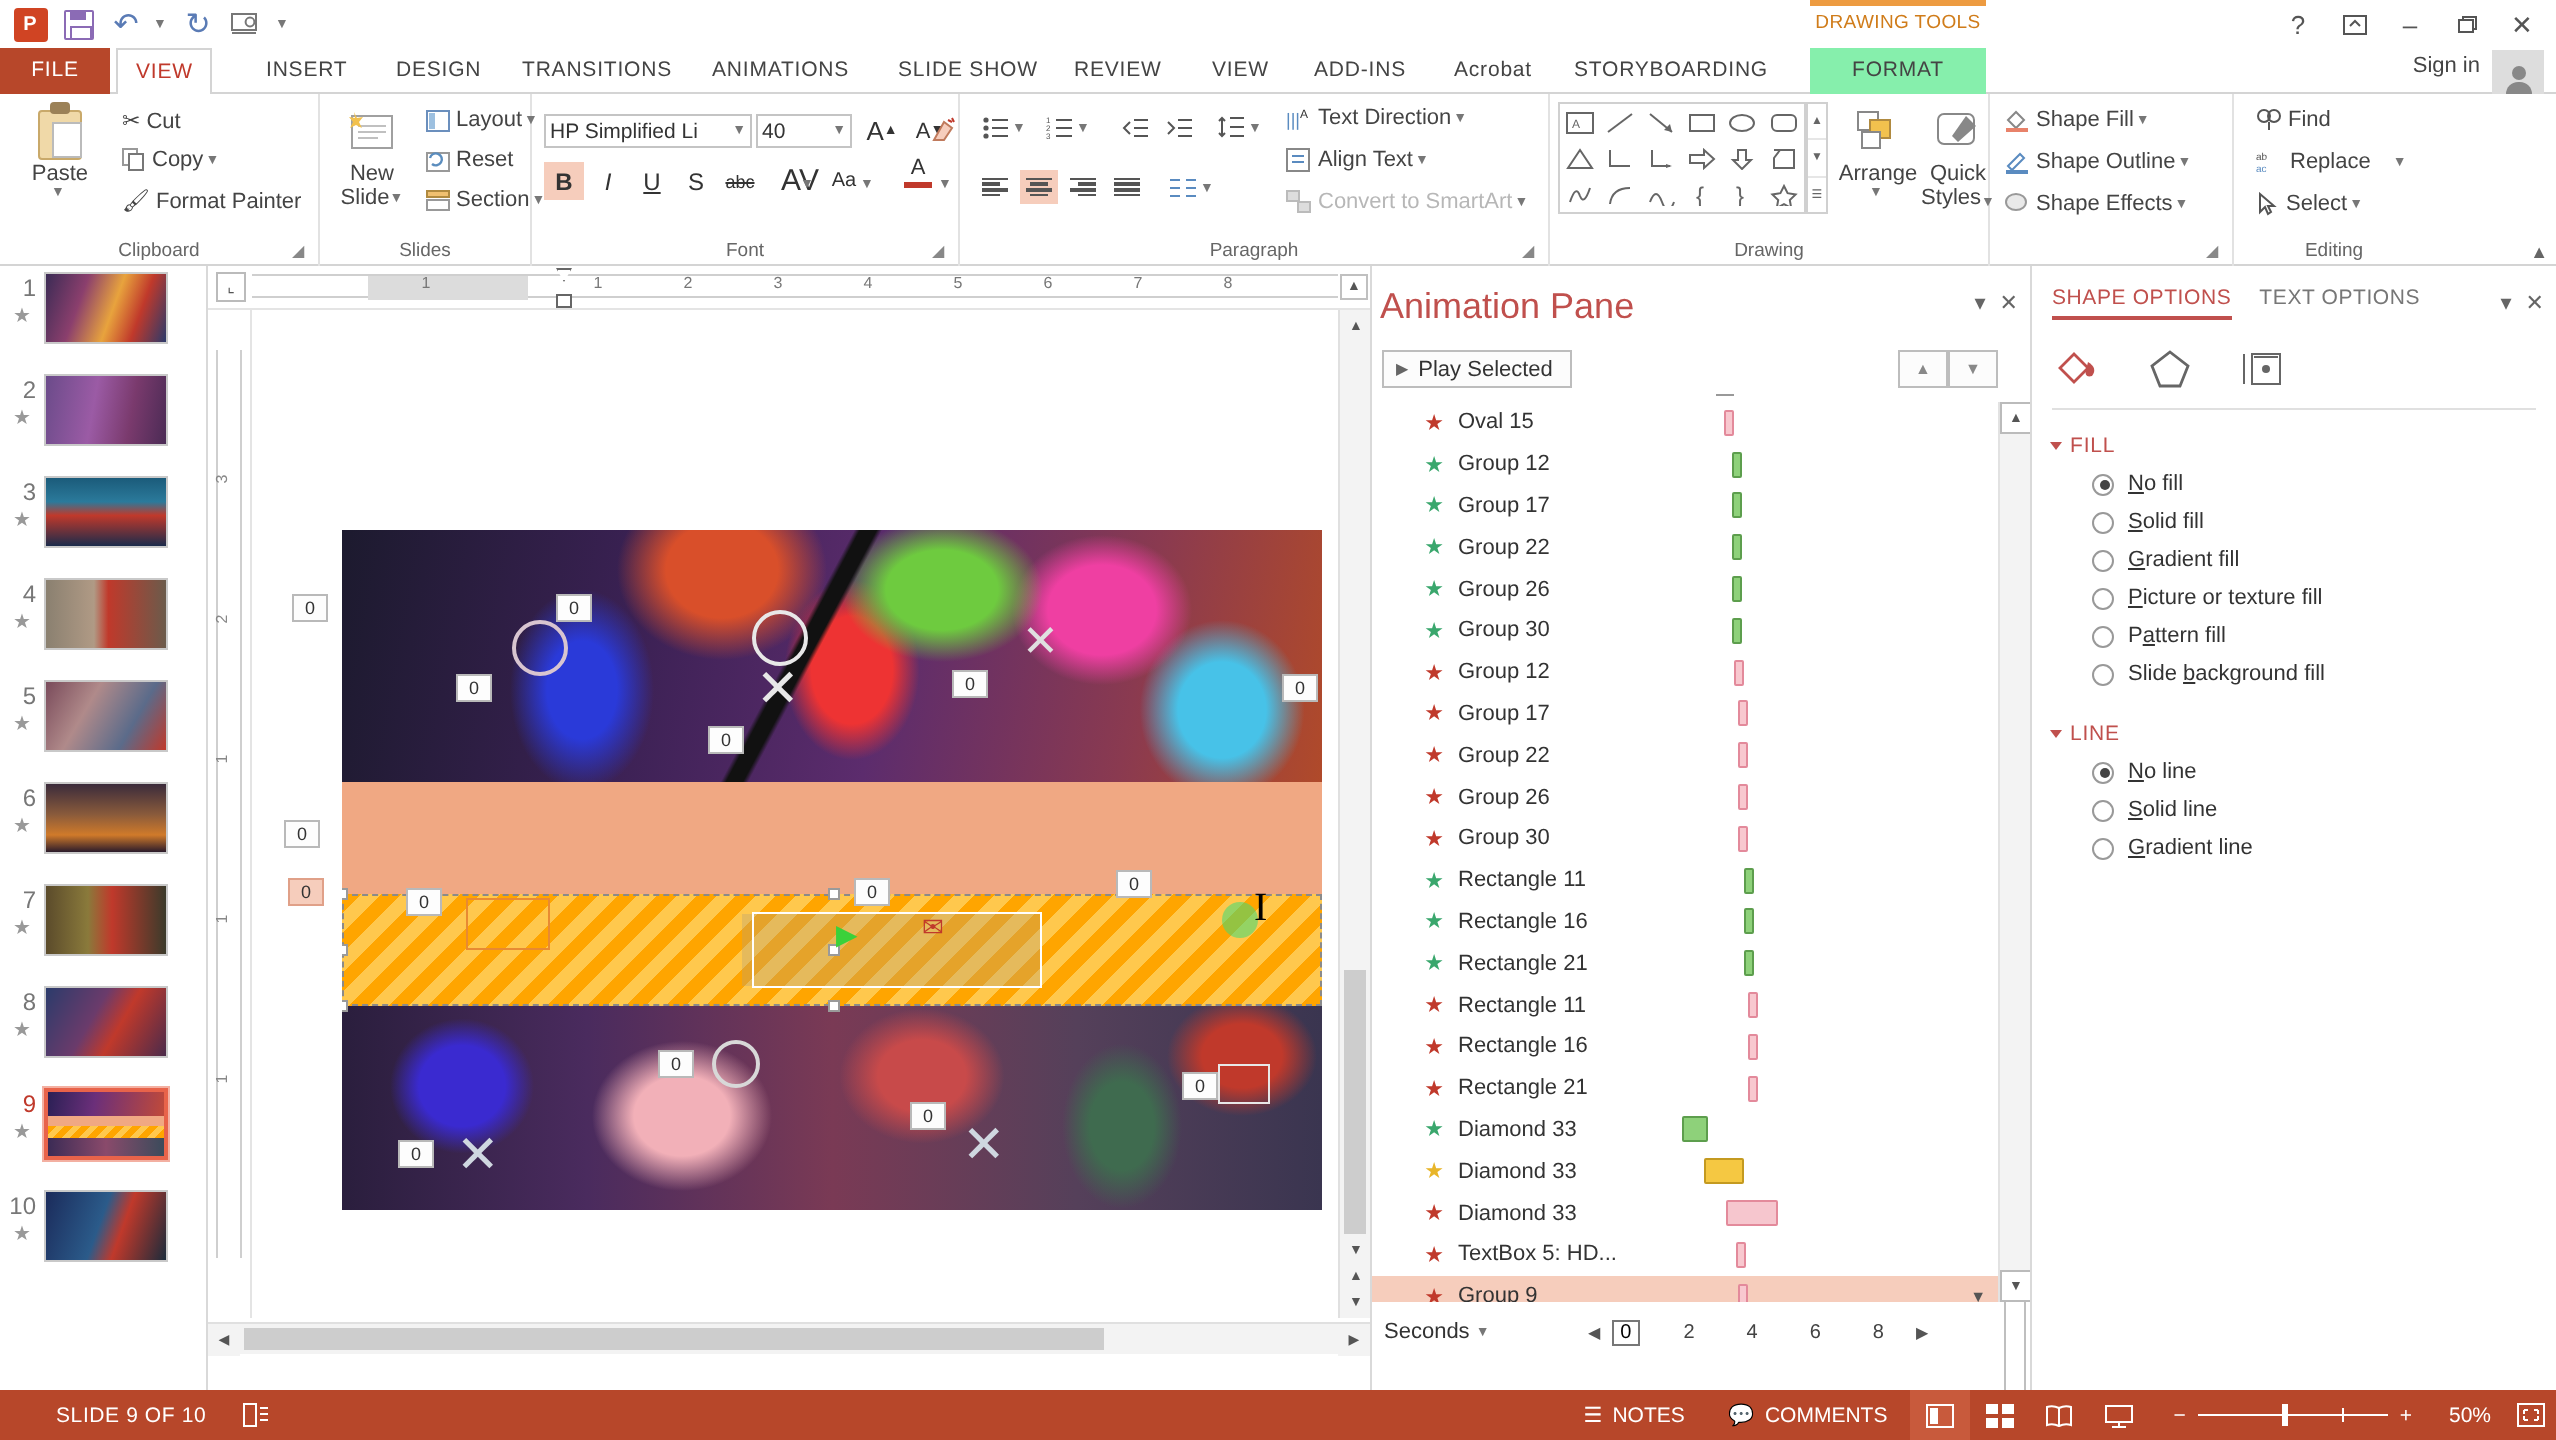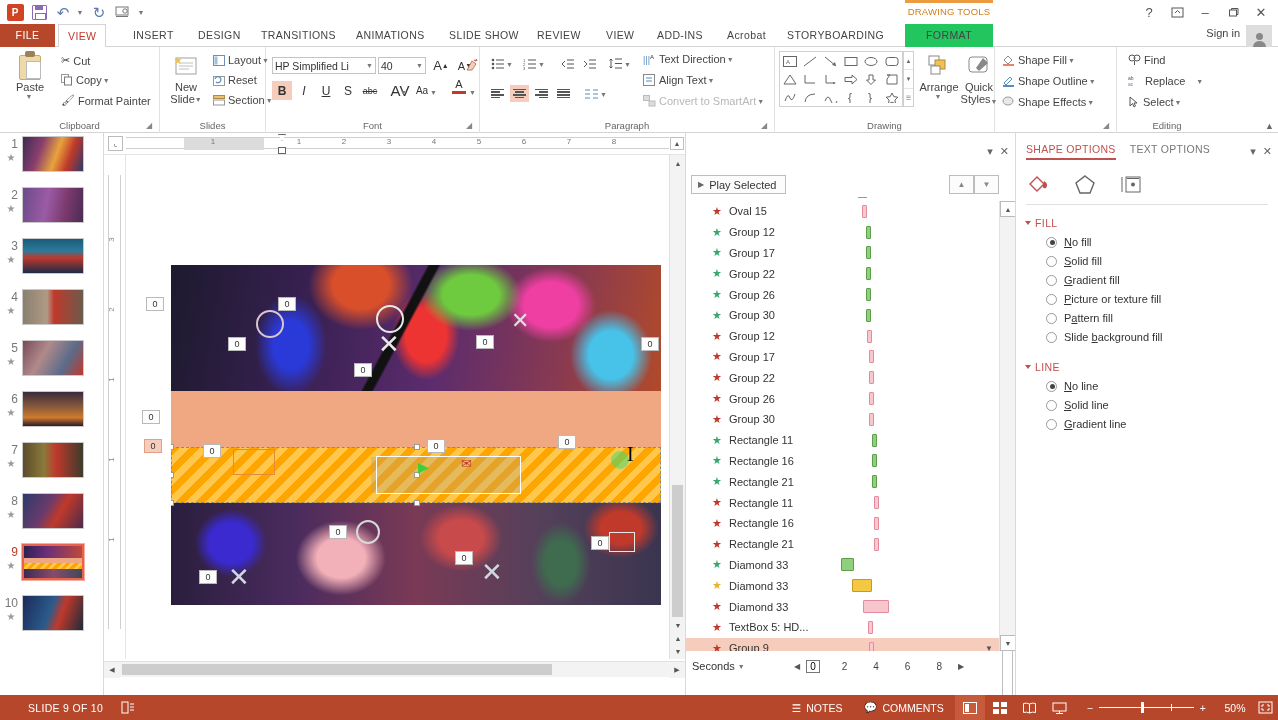--- a/index.html
+++ b/index.html
@@ -31,21 +31,21 @@
   .ctx-tab-group { position:absolute; left:905px; top:0; width:88px; text-align:center; }
   .ctx-bar { height:3px; background:#ed9b41; }
   .ctx-label { font-size:9.5px; color:#d07c1a; letter-spacing:.2px; padding-top:3px; }
 
   
   .tabs { height:23px; position:relative; background:#fff; border-bottom:1px solid #d4d4d4; }
   .tab { position:absolute; top:0; height:23px; line-height:23px; font-size:10.5px; color:#444;
          letter-spacing:.4px; padding:0 9px; cursor:pointer; }
   .tab.file { background:#b7472a; color:#fff; font-size:10.5px; left:0; width:55px; text-align:center; padding:0;}
   .tab.active { color:#c0392b; border:1px solid #d4d4d4; border-bottom:1px solid #fff; background:#fff; height:24px; }
-  .tab.ctx { color:#444; background:#22c55e; }
+  .tab.ctx { color:#444; background:#86efac; }
   .signin { position:absolute; right:38px; top:3px; font-size:11px; color:#444; cursor:pointer;}
   .avatar-ico { position:absolute; right:6px; top:1px; width:26px; height:22px; background:#ddd;
                 display:flex;align-items:center;justify-content:center; }
   .avatar-ico .head { width:7px;height:7px;border-radius:50%;background:#888; position:relative;}
   .avatar-ico .head:after{content:"";position:absolute;left:-3px;top:8px;width:13px;height:7px;border-radius:6px 6px 0 0;background:#888;}
 
   
   .ribbon { height:86px; background:#fff; border-bottom:1px solid #d4d4d4; position:relative; }
   .group { position:absolute; top:0; height:86px; border-right:1px solid #e2e2e2; }
   .group-label { position:absolute; bottom:2px; left:0; right:0; text-align:center; font-size:9.5px; color:#666; }
@@ -918,20 +918,21 @@
       <div class="sb-arrow" style="position:absolute;bottom:0">▼</div>
     </div>
 
     <div class="hsb">
       <div class="sb-arrow" style="position:absolute;left:0;top:0">◀</div>
       <div class="thumbb"></div>
       <div class="sb-arrow" style="position:absolute;right:0;top:0">▶</div>
     </div>
 
     <div class="anim-pane">
+      <div class="pane-title">Animation Pane</div>
       <div class="pane-ctrl">
         <span>▾</span>
         <span>✕</span>
       </div>
       <div class="play-sel">
         <span style="font-size:8px;color:#666">▶</span>
         <span>Play Selected</span>
       </div>
       <div class="reorder">
         <div>▲</div>

